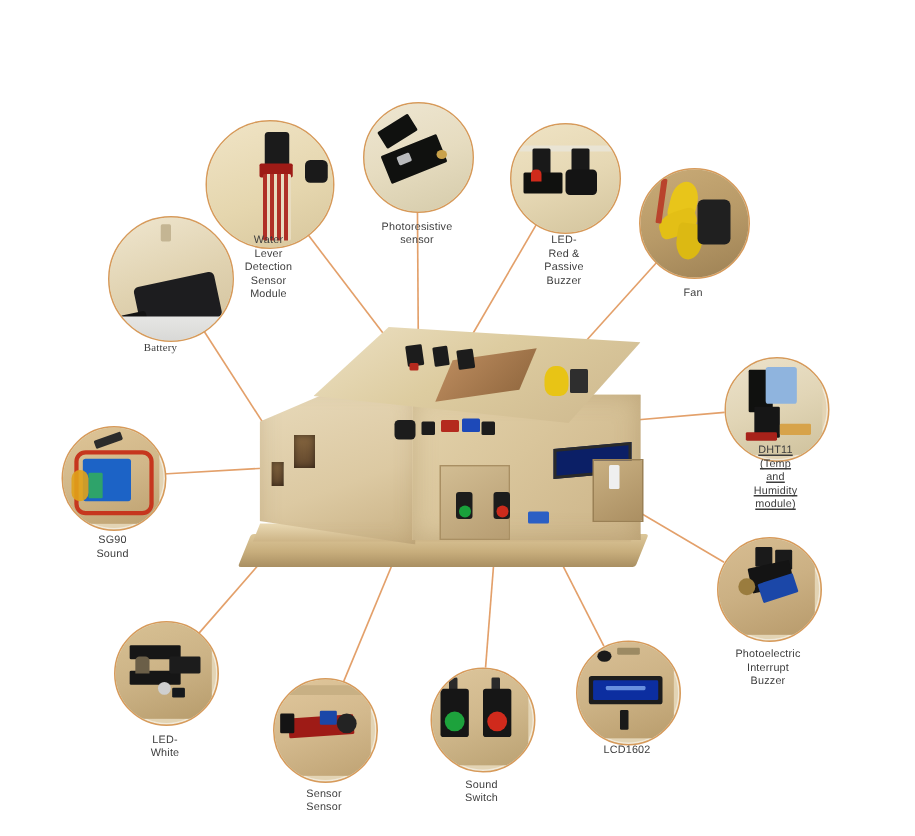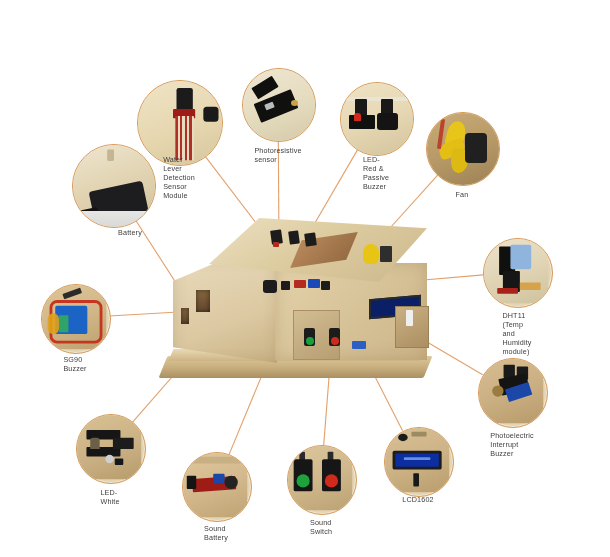--- a/index.html
+++ b/index.html
@@ -123,21 +123,21 @@
     box-shadow: 0 0 0 1px rgba(255,255,255,.5) inset;
   }
   .bubble .ph {
     position: absolute;
     left: 0; top: 0; right: 0; bottom: 0;
   }
   .cap {
     position: absolute;
     font-size: 7.2px;
     color: #3d3d3d;
-    text-align: left;
+    text-align: center;
     line-height: 1.25;
     letter-spacing: .02em;
     white-space: pre-line;
     transform: translateX(-50%);
   }
   
   .chip { position: absolute; background: #181818; border-radius: 1px; }
   .chip.darkpcb { background: #10110f; }
   .chip.redpcb  { background: #9e1b16; }
   .chip.bluepcb { background: #1b47a8; }
@@ -205,21 +205,21 @@
 
   <div class="callout">
     <div class="bubble" id="b-battery" style="left: 72px; top: 144px; width: 82px; height: 82px; border-color: rgb(215, 154, 90);">
       <div class="ph" style="background: linear-gradient(160deg, rgb(239, 230, 207) 0%, rgb(224, 210, 176) 45%, rgb(205, 188, 151) 100%); transform: scale(1.13889); transform-origin: 0px 0px;">
         <div class="chip" style="left:16px;top:36px;width:48px;height:27px;background:#1d1d1f;border-radius:3px;transform:rotate(-12deg);"></div>
         <div class="chip" style="left:6px;top:56px;width:16px;height:8px;background:#121212;border-radius:2px;transform:rotate(-12deg);"></div>
         <div class="chip" style="left:0px;top:58px;width:82px;height:24px;background:linear-gradient(180deg,#e6e6e4,#cfcfcc);"></div>
         <div class="chip" style="left:30px;top:4px;width:6px;height:10px;background:#c4b593;"></div>
       </div>
     </div>
-    <div class="cap" id="c-battery" style="left: 130px; top: 228px; color: rgb(61, 61, 61);">Battery</div>
+    <div class="cap" id="c-battery" style="left: 107px; top: 228px; color: rgb(61, 61, 61); font-family: Liberation Serif, serif;">Battery</div>
   </div>
 
   <div class="callout">
     <div class="bubble" id="b-water" style="left: 137px; top: 80px; width: 84px; height: 84px; border-color: rgb(215, 154, 90);">
       <div class="ph" style="background: linear-gradient(160deg, rgb(240, 228, 198) 0%, rgb(229, 214, 174) 50%, rgb(210, 192, 150) 100%); transform: scale(1.16667); transform-origin: 0px 0px;">
         <div class="chip" style="left:33px;top:6px;width:14px;height:20px;background:#1b1b1b;border-radius:2px;"></div>
         <div class="chip redpcb" style="left:30px;top:24px;width:19px;height:8px;"></div>
         <div class="chip" style="left:32px;top:30px;width:16px;height:38px;background:repeating-linear-gradient(90deg,#b03027 0 2px,#e8dcc0 2px 4px);"></div>
         <div class="chip" style="left:56px;top:22px;width:13px;height:13px;background:#1a1a1a;border-radius:3px;"></div>
       </div>
@@ -270,21 +270,21 @@
   <div class="callout">
     <div class="bubble" id="b-dht" style="left: 483px; top: 238px; width: 68px; height: 68px; border-color: rgb(215, 154, 90);">
       <div class="ph" style="background: linear-gradient(160deg, rgb(236, 226, 203) 0%, rgb(225, 213, 182) 50%, rgb(207, 194, 157) 100%); transform: scale(0.944444); transform-origin: 0px 0px;">
         <div class="chip darkpcb" style="left:16px;top:8px;width:17px;height:30px;"></div>
         <div class="chip lightpcb" style="left:28px;top:6px;width:22px;height:26px;background:#8fb4de;border-radius:2px;"></div>
         <div class="chip" style="left:20px;top:34px;width:18px;height:22px;background:#161616;"></div>
         <div class="chip" style="left:14px;top:52px;width:22px;height:6px;background:#a8221a;"></div>
         <div class="chip" style="left:38px;top:46px;width:22px;height:8px;background:#d7a34a;"></div>
       </div>
     </div>
-    <div class="cap" id="c-dht" style="left: 517px; top: 311px; color: rgb(61, 61, 61);">DHT11 (Temp and
+    <div class="cap" id="c-dht" style="left: 517px; top: 295px; color: rgb(61, 61, 61); text-decoration: underline;">DHT11 (Temp and
 Humidity module)</div>
   </div>
 
   <div class="callout">
     <div class="bubble" id="b-pei" style="left: 478px; top: 358px; width: 68px; height: 68px; border-color: rgb(215, 154, 90);">
       <div class="ph" style="background: linear-gradient(160deg, rgb(215, 189, 146) 0%, rgb(203, 176, 131) 50%, rgb(184, 155, 108) 100%); transform: scale(0.944444); transform-origin: 0px 0px;">
         <div class="chip" style="left:26px;top:6px;width:12px;height:14px;background:#1a1a1a;"></div>
         <div class="chip" style="left:40px;top:8px;width:12px;height:14px;background:#1a1a1a;"></div>
         <div class="chip" style="left:22px;top:18px;width:30px;height:18px;background:#141414;transform:rotate(-12deg);"></div>
         <div class="chip bluepcb" style="left:29px;top:28px;width:26px;height:14px;transform:rotate(-18deg);"></div>
@@ -325,21 +325,21 @@
   <div class="callout">
     <div class="bubble" id="b-snd" style="left: 182px; top: 452px; width: 68px; height: 68px; border-color: rgb(215, 154, 90);">
       <div class="ph" style="background: linear-gradient(160deg, rgb(224, 199, 156) 0%, rgb(211, 185, 141) 50%, rgb(191, 163, 116) 100%); transform: scale(0.944444); transform-origin: 0px 0px;">
         <div class="chip" style="left:0px;top:4px;width:68px;height:7px;background:#c8b084;"></div>
         <div class="chip redpcb" style="left:10px;top:26px;width:46px;height:14px;transform:rotate(-4deg);"></div>
         <div class="chip" style="left:4px;top:24px;width:10px;height:14px;background:#141414;"></div>
         <div class="chip bluepcb" style="left:32px;top:22px;width:12px;height:10px;"></div>
         <div class="chip round" style="left:44px;top:24px;width:14px;height:14px;background:#232323;"></div>
       </div>
     </div>
-    <div class="cap" id="c-snd" style="left: 216px; top: 524px; color: rgb(61, 61, 61);">Sound Battery</div>
+    <div class="cap" id="c-snd" style="left: 216px; top: 524px; color: rgb(61, 61, 61);">Sensor Sensor</div>
   </div>
 
   <div class="callout">
     <div class="bubble" id="b-ledw" style="left: 76px; top: 414px; width: 68px; height: 68px; border-color: rgb(215, 154, 90);">
       <div class="ph" style="background: linear-gradient(160deg, rgb(216, 193, 148) 0%, rgb(204, 179, 134) 50%, rgb(183, 156, 108) 100%); transform: scale(0.944444); transform-origin: 0px 0px;">
         <div class="chip" style="left:10px;top:16px;width:36px;height:10px;background:#161616;"></div>
         <div class="chip" style="left:10px;top:34px;width:36px;height:10px;background:#161616;"></div>
         <div class="chip" style="left:38px;top:24px;width:22px;height:12px;background:#1c1c1c;"></div>
         <div class="chip" style="left:14px;top:24px;width:10px;height:12px;background:#6b5f48;border-radius:3px 3px 0 0;"></div>
         <div class="chip round" style="left:30px;top:42px;width:9px;height:9px;background:#cfcfcf;"></div>
@@ -352,16 +352,16 @@
   <div class="callout">
     <div class="bubble" id="b-srv" style="left: 41px; top: 284px; width: 68px; height: 68px; border-color: rgb(215, 154, 90);">
       <div class="ph" style="background: linear-gradient(160deg, rgb(222, 197, 151) 0%, rgb(209, 183, 137) 50%, rgb(189, 161, 112) 100%); transform: scale(0.944444); transform-origin: 0px 0px;">
         <div class="chip" style="left:14px;top:22px;width:34px;height:30px;background:#1c63c6;border-radius:2px;"></div>
         <div class="chip" style="left:18px;top:32px;width:10px;height:18px;background:#2ea36a;"></div>
         <div class="chip" style="left:22px;top:6px;width:20px;height:6px;background:#2b2b2b;transform:rotate(-20deg);"></div>
         <div class="chip" style="left:8px;top:16px;width:50px;height:40px;border:3px solid #c6361e;border-radius:8px;background:transparent;"></div>
         <div class="chip" style="left:6px;top:30px;width:12px;height:22px;background:#e0a21a;border-radius:6px;opacity:.9;"></div>
       </div>
     </div>
-    <div class="cap" id="c-srv" style="left: 75px; top: 355px; color: rgb(61, 61, 61);">SG90 Buzzer</div>
+    <div class="cap" id="c-srv" style="left: 75px; top: 355px; color: rgb(61, 61, 61);">SG90 Sound</div>
   </div>
 
 </div>
 
 </body></html>

